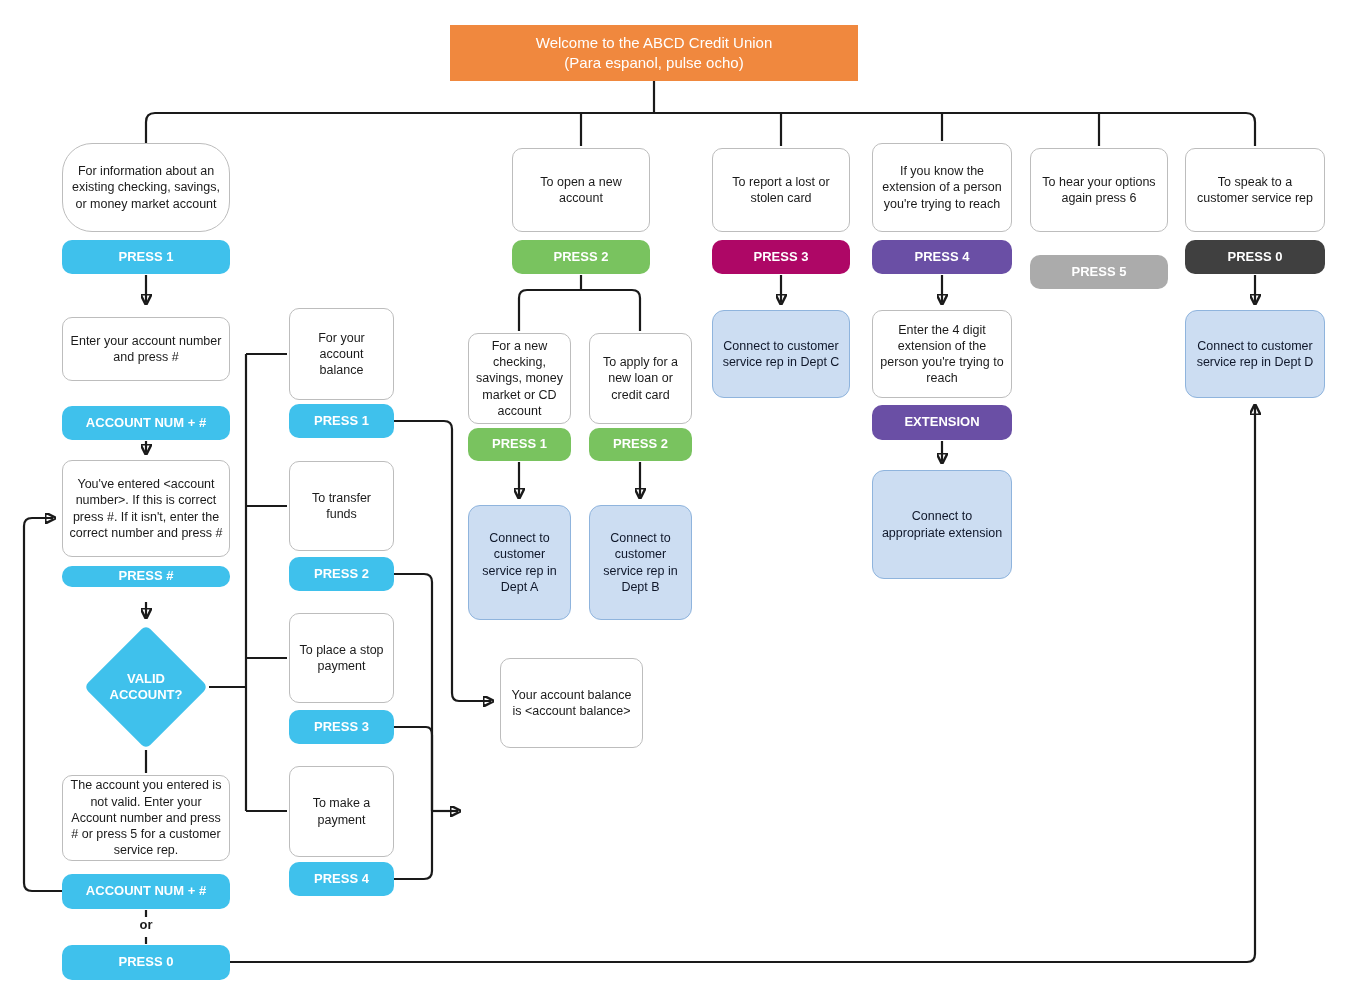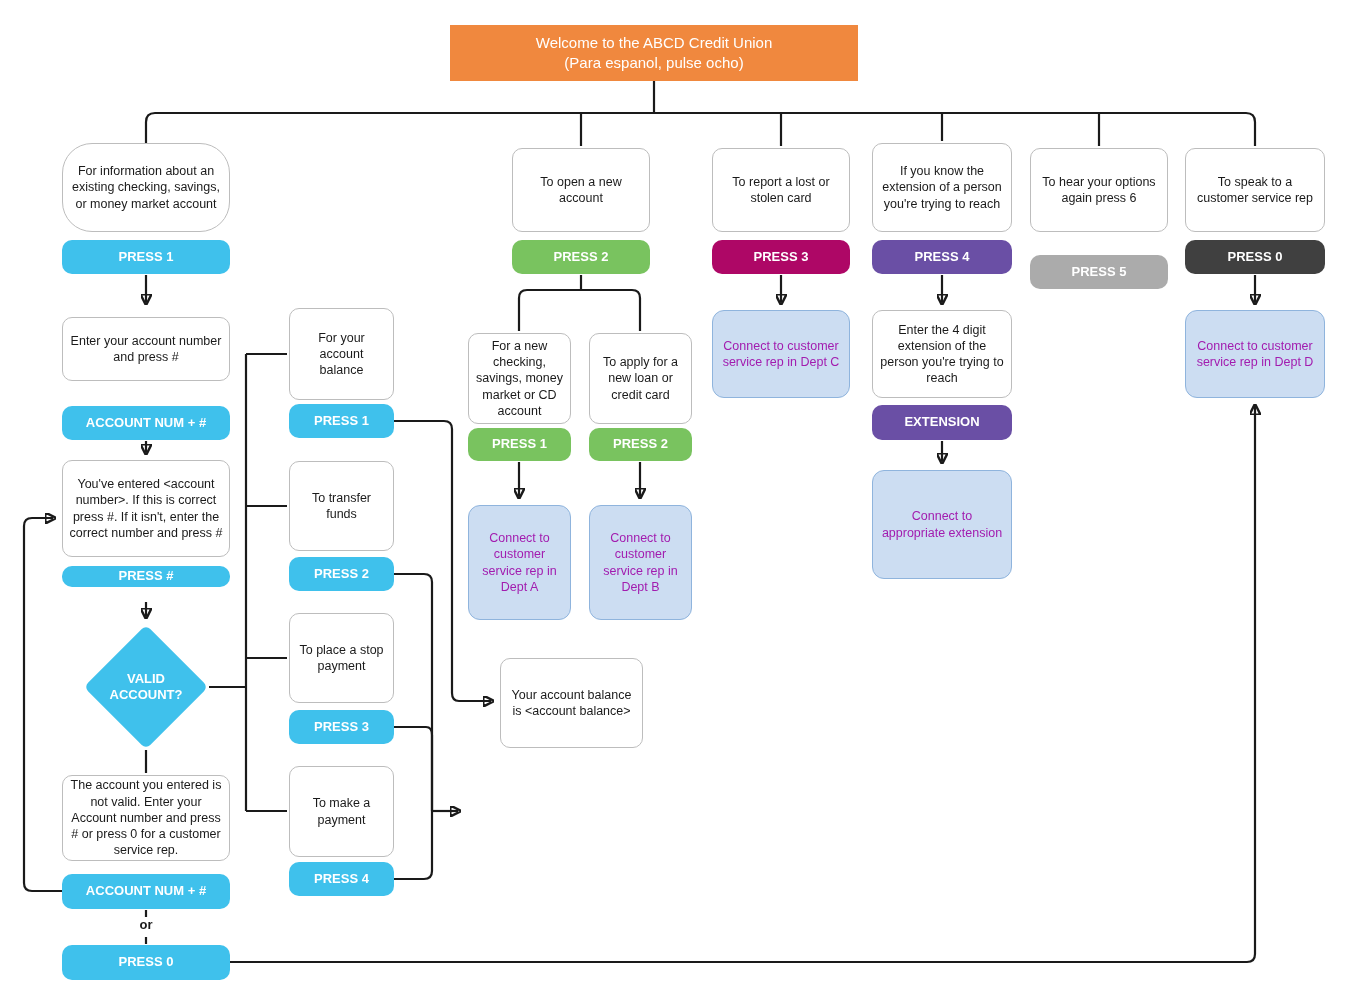--- a/index.html
+++ b/index.html
@@ -10,21 +10,21 @@
   .box{background:#fff;border:1.6px solid #bdbdbd;border-radius:10px;font-size:12.5px;color:#1a1a1a;
        padding:4px 6px;}
   .btn{border-radius:10px;color:#fff;font-weight:bold;font-size:13px;}
   .btn.cyan{background:var(--cyan);}
   .btn.green{background:var(--green);}
   .btn.magenta{background:var(--magenta);}
   .btn.purple{background:var(--purple);}
   .btn.gray{background:var(--gray);margin-top:15px;}
   .btn.dark{background:var(--dark);}
   .connectbox{background:var(--lightblue);border:1.6px solid var(--lightblue-border);
-       border-radius:12px;font-size:12.5px;color:#a21caf;padding:4px 8px;}
+       border-radius:12px;font-size:12.5px;color:#0f172a;padding:4px 8px;}
   .welcome{background:var(--orange);border-radius:0;color:#fff;font-size:15px;
        white-space:pre-line;line-height:1.35;}
   .diamond{position:absolute;background:var(--cyan);border-radius:6px;transform:rotate(45deg);}
   .diamond-label{position:absolute;inset:0;display:flex;align-items:center;justify-content:center;
        transform:rotate(-45deg);color:#fff;font-weight:bold;font-size:13px;text-align:center;line-height:1.25;}
   .orlabel{position:absolute;font-size:13px;font-weight:bold;color:#1a1a1a;text-align:center;}
   svg.wires{position:absolute;left:0;top:0;pointer-events:none;}
   svg.wires path{fill:none;stroke:#1a1a1a;stroke-width:2.2;stroke-linejoin:round;}
 </style>
 </head>
@@ -98,21 +98,21 @@
   <div class="node box" style="left:62px;top:317px;width:168px;height:64px;">Enter your account number and press #</div>
   <div class="node btn cyan" style="left:62px;top:406px;width:168px;height:34px;">ACCOUNT NUM + #</div>
 
   <div class="node box" style="left:62px;top:460px;width:168px;height:97px;">You've entered &lt;account number&gt;.  If this is correct press #.  If it isn't, enter the correct number and press #</div>
   <div class="node btn cyan" style="left:62px;top:566px;width:168px;height:21px;">PRESS #</div>
 
   <div class="diamond" style="left:102px;top:643px;width:88px;height:88px;">
     <span class="diamond-label">VALID ACCOUNT?</span>
   </div>
 
-  <div class="node box" style="left:62px;top:775px;width:168px;height:86px;">The account you entered is not valid.  Enter your Account number and press # or press 0 for a customer service rep.</div>
+  <div class="node box" style="left:62px;top:775px;width:168px;height:86px;">The account you entered is not valid.  Enter your Account number and press # or press 5 for a customer service rep.</div>
   <div class="node btn cyan" style="left:62px;top:874px;width:168px;height:35px;">ACCOUNT NUM + #</div>
   <div class="orlabel" style="left:126px;top:917px;width:40px;height:18px;">or</div>
   <div class="node btn cyan" style="left:62px;top:945px;width:168px;height:35px;">PRESS 0</div>
 
   <div class="node box" style="left:289px;top:308px;width:105px;height:92px;">For your account balance</div>
   <div class="node btn cyan" style="left:289px;top:404px;width:105px;height:34px;">PRESS 1</div>
 
   <div class="node box" style="left:289px;top:461px;width:105px;height:90px;">To transfer funds</div>
   <div class="node btn cyan" style="left:289px;top:557px;width:105px;height:34px;">PRESS 2</div>
 

